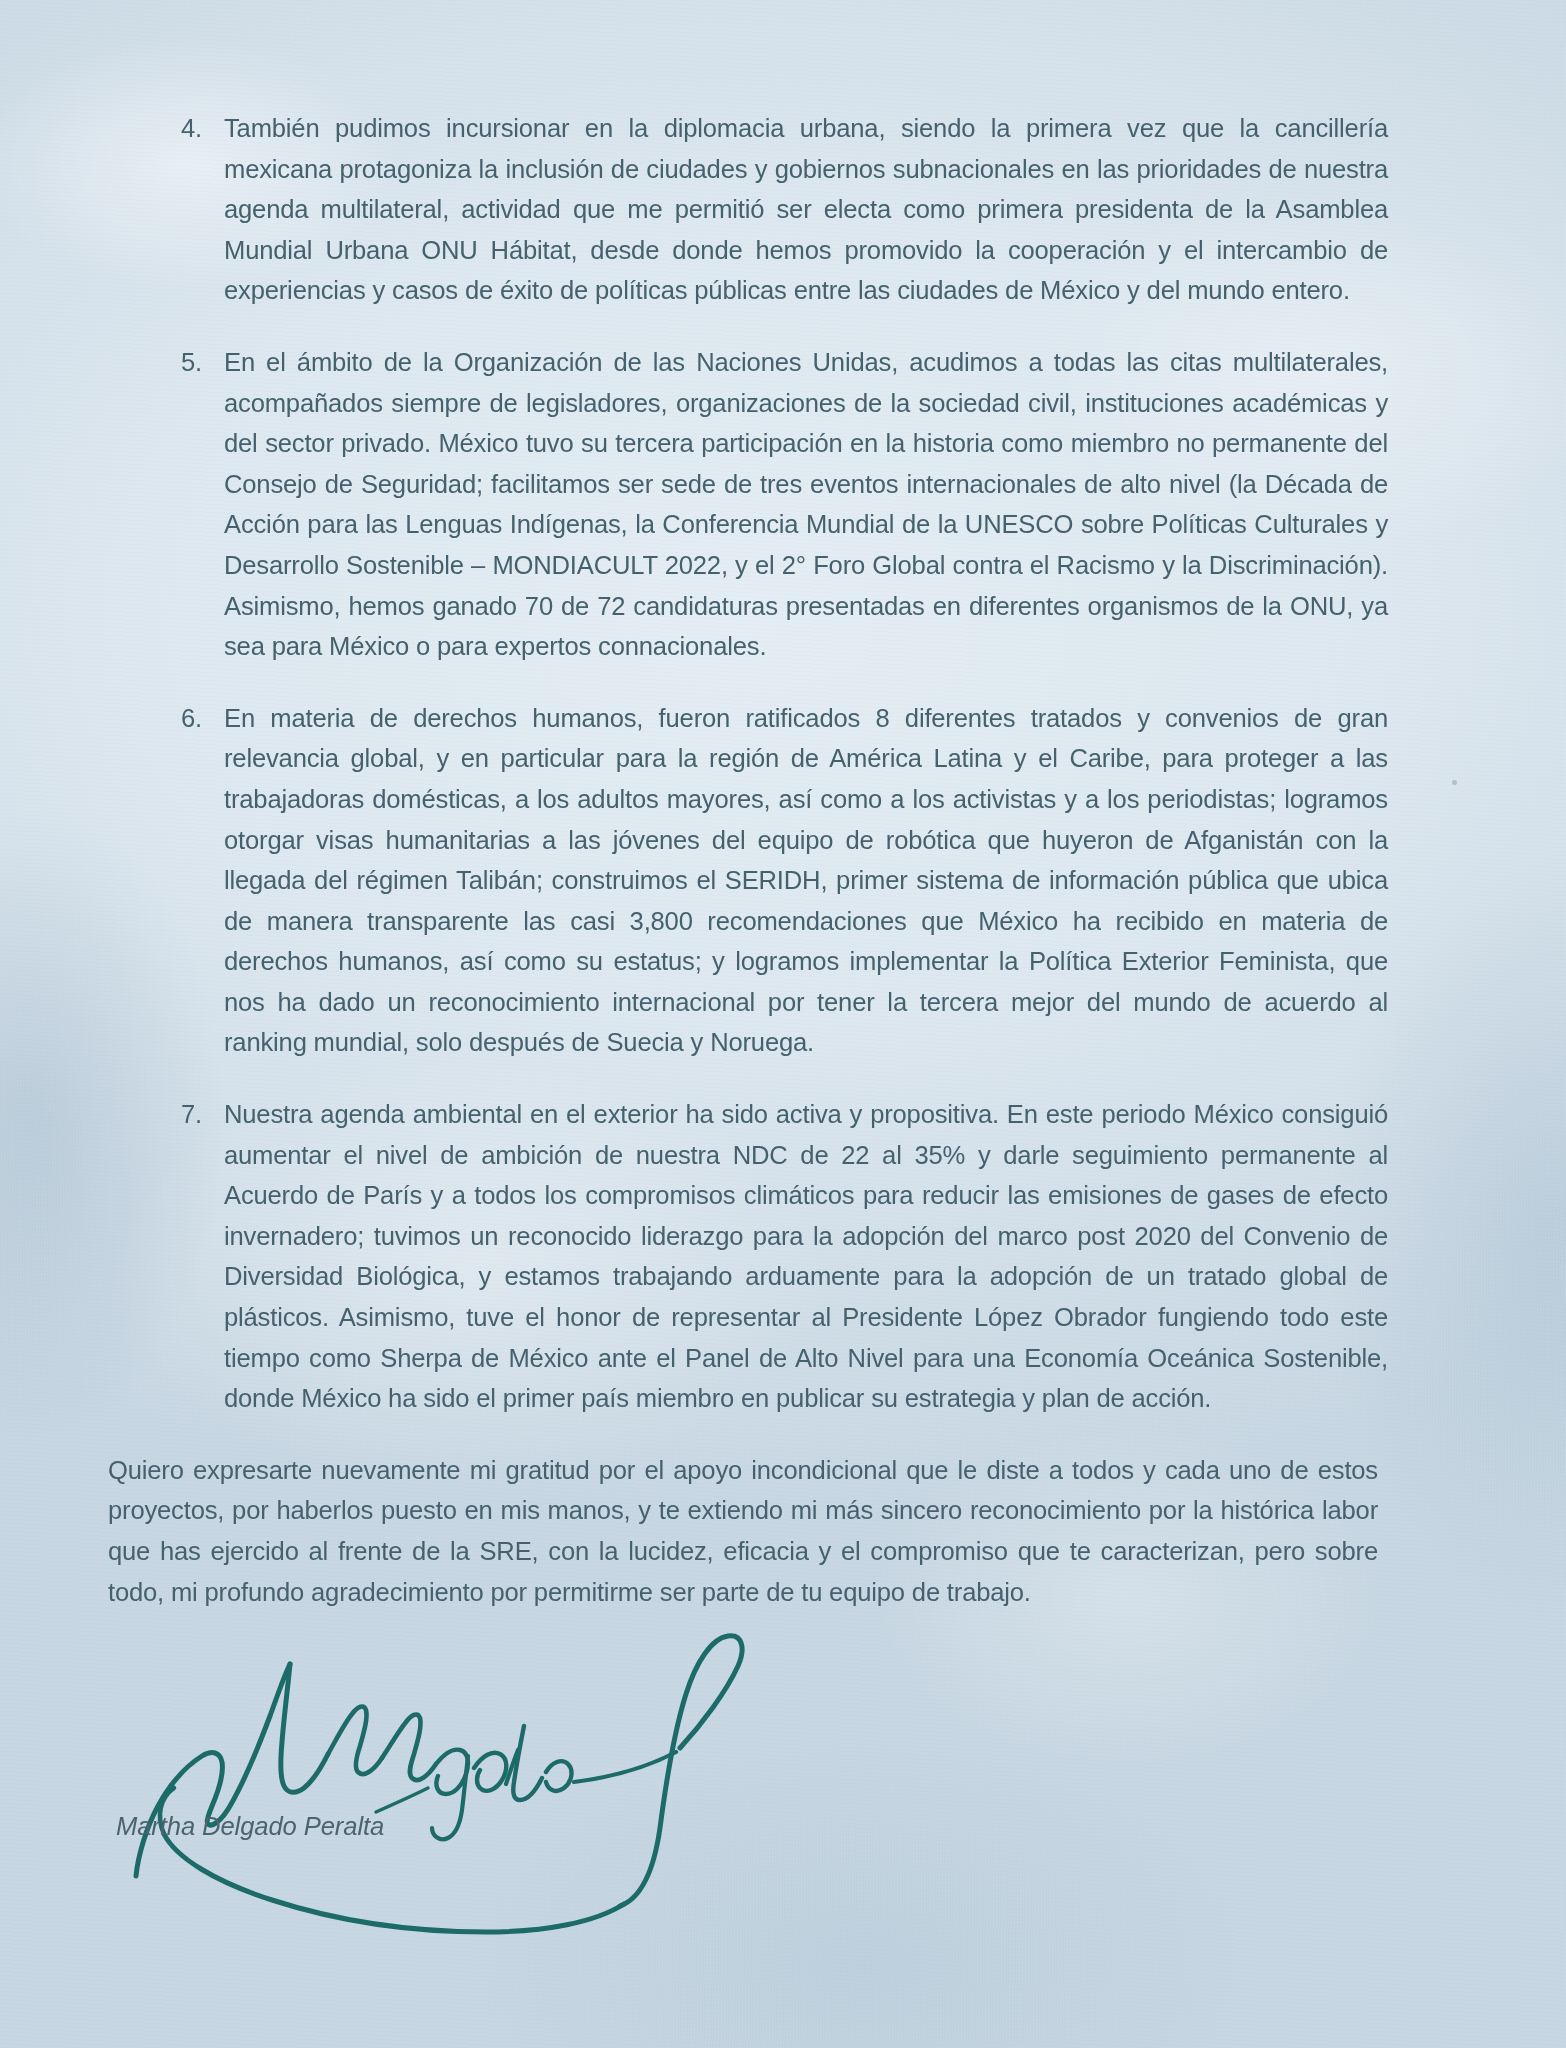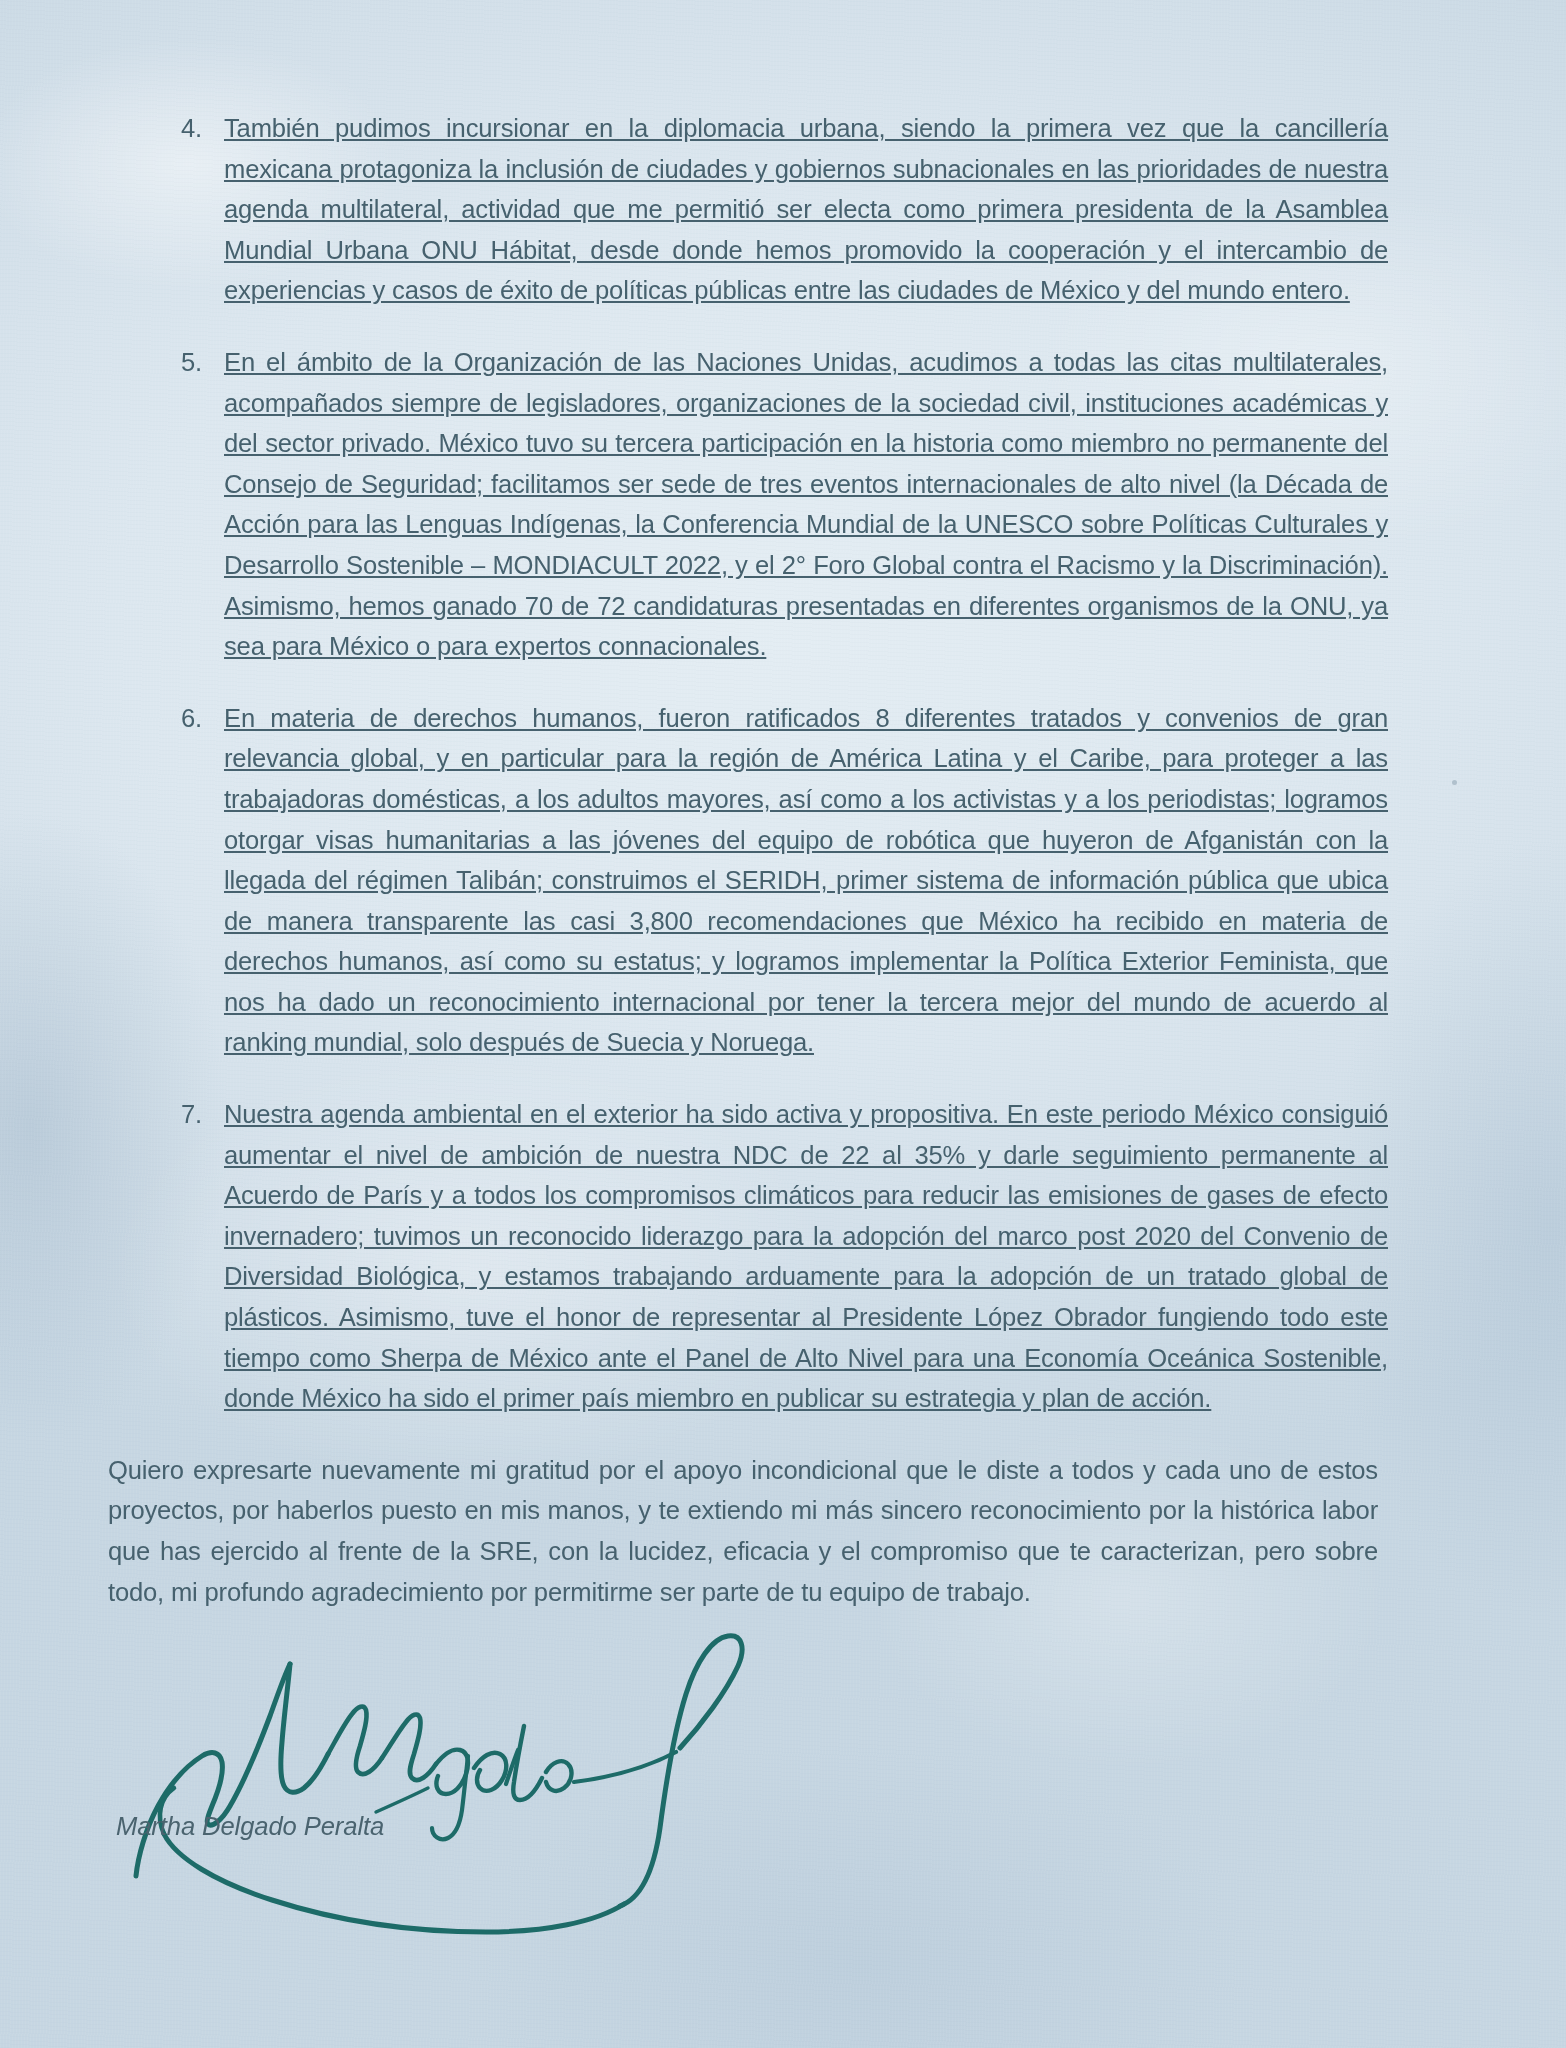--- a/index.html
+++ b/index.html
@@ -83,21 +83,20 @@
     text-align: right;
     padding-right: 0;
     white-space: nowrap;
   }
   .item-text {
     flex: 1 1 auto;
     padding-left: 22px;
     text-align: justify;
     text-justify: inter-word;
     hyphens: none;
-    text-decoration: underline;
   }
 
   
   .closing {
     margin-top: 20px;
     margin-left: -40px;
     width: 1270px;
     text-align: justify;
     text-justify: inter-word;
   }

